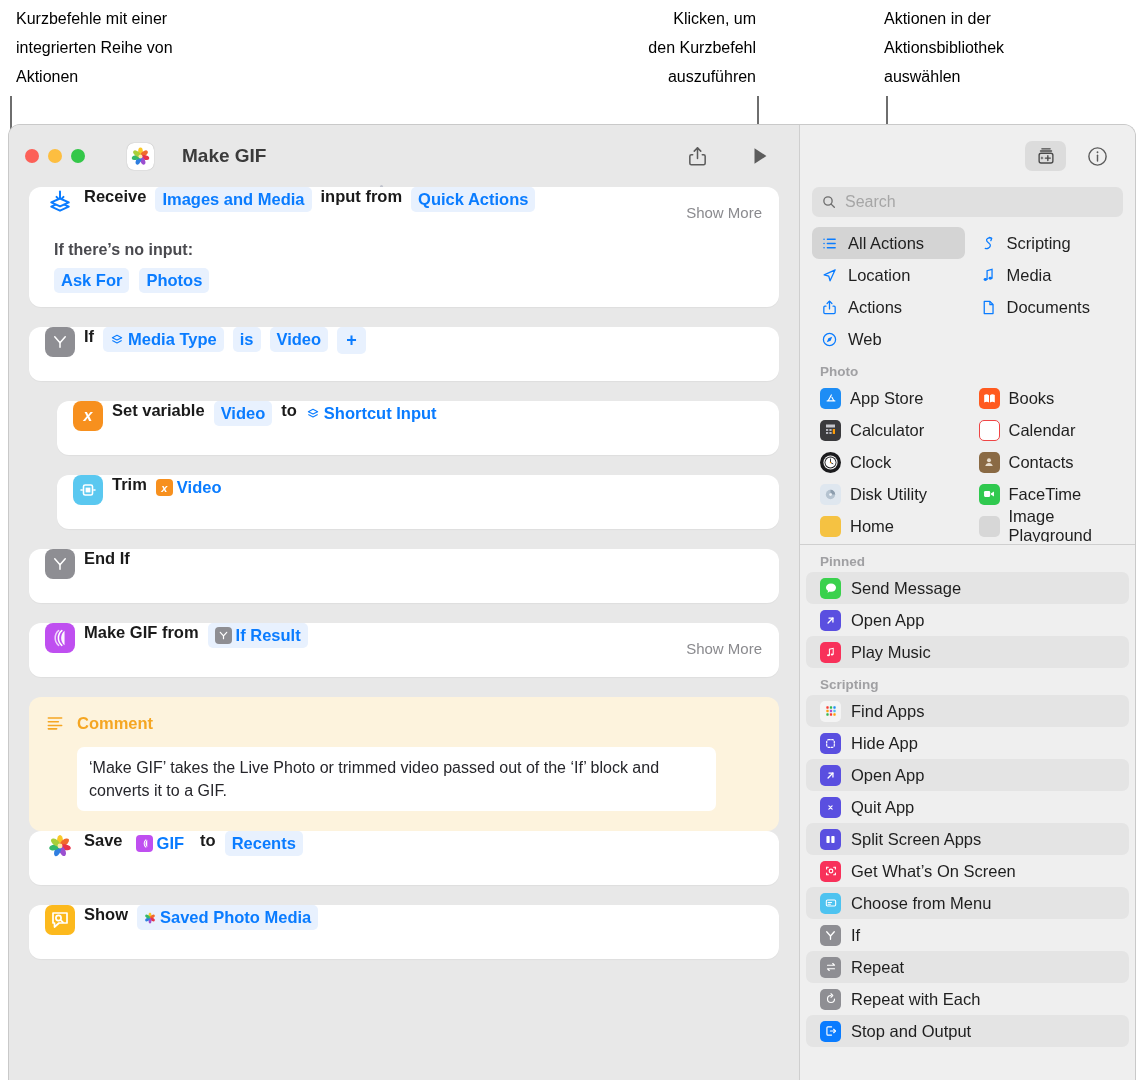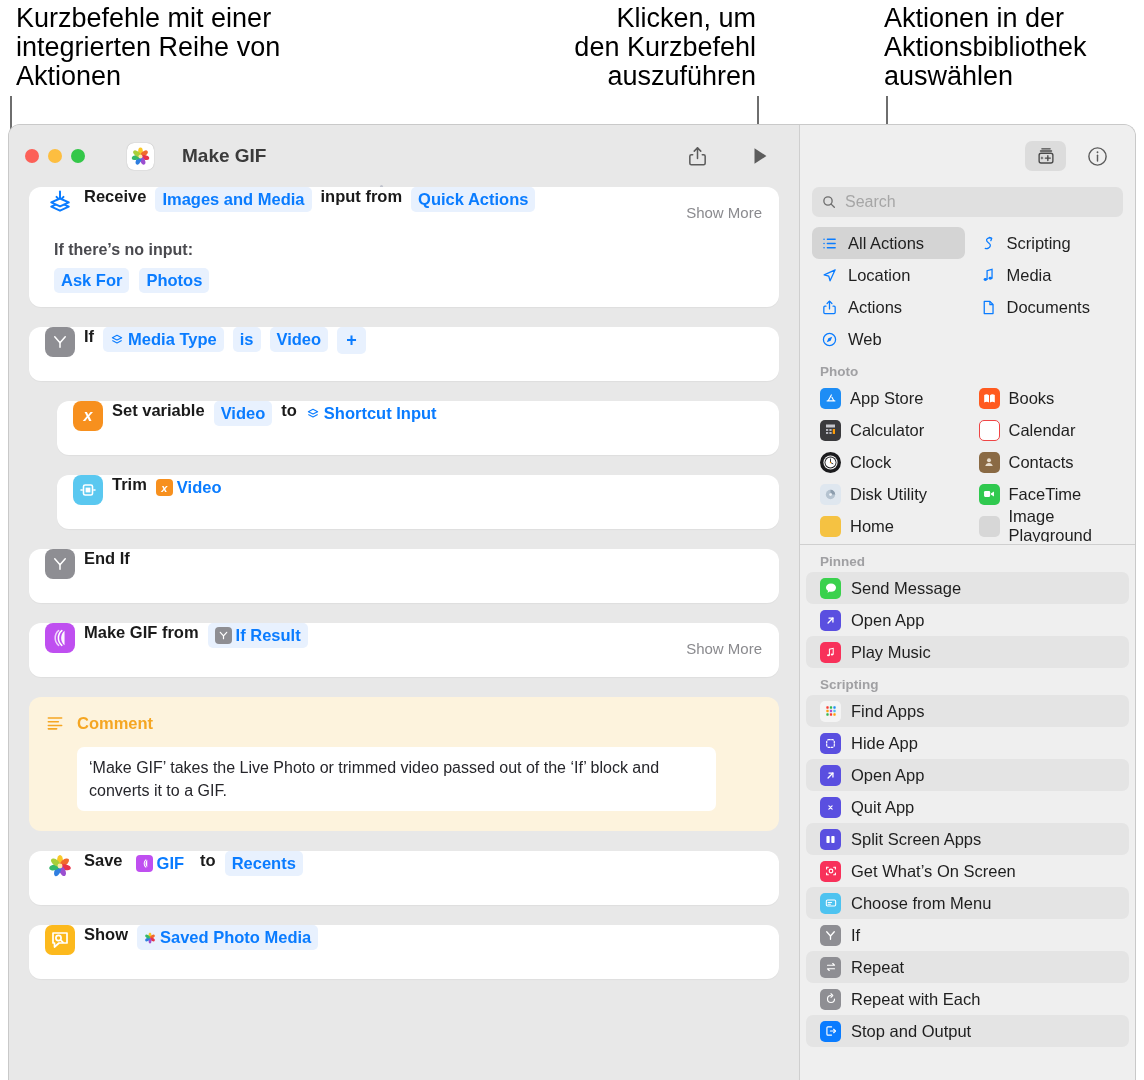--- a/index.html
+++ b/index.html
@@ -7,21 +7,21 @@
     width: 1144px; height: 1080px;
     background: #ffffff;
     font-family: "Liberation Sans", sans-serif;
     overflow: hidden;
   }
   #root { position: relative; width: 1144px; height: 1080px; }
 
   
   .callout {
     position: absolute;
-    font-size: 27px;
+    font-size: 16px;
     line-height: 29px;
     color: #000000;
     white-space: pre-line;
   }
   #callout-1 { left: 16px;  top: 4px;  width: 330px; text-align: left; }
   #callout-2 { left: 560px; top: 4px;  width: 196px; text-align: right; }
   #callout-3 { left: 884px; top: 4px;  width: 256px; text-align: left; }
 
   .lead-line { position: absolute; background: #6e6e6e; }
 
@@ -160,21 +160,20 @@
   }
   .mb-orange { background: #f7901e; }
   .mb-gray { background: #8e8e93; }
   .mb-purple { background: #bf4ff0; }
 
   
   #comment-card {
     background: #fdf3dd;
     border-radius: 12px;
     padding: 16px 18px 20px 16px;
-    margin-bottom: 20px;
     position: relative;
   }
   #comment-head { display: flex; align-items: center; gap: 12px; margin-bottom: 14px; }
   #comment-title { color: #f5a623; font-size: 16.5px; font-weight: bold; }
   #comment-body {
     background: #ffffff;
     border-radius: 7px;
     margin-left: 32px;
     padding: 9px 12px;
     font-size: 16px;

